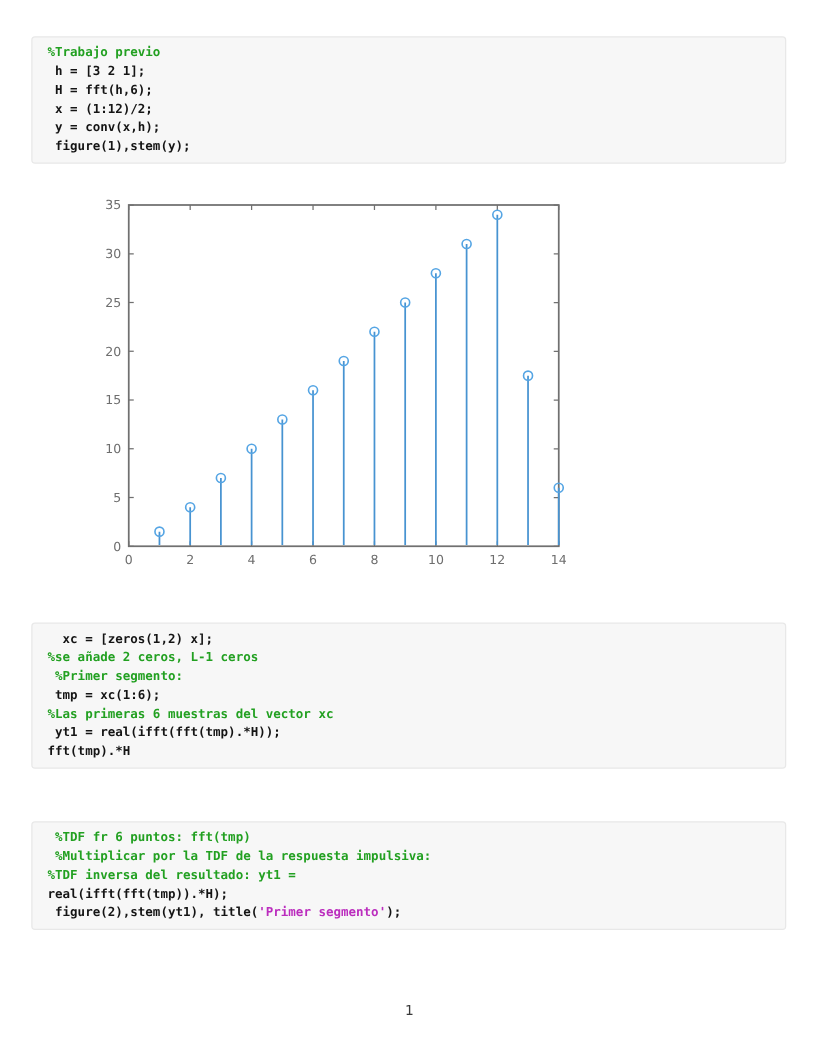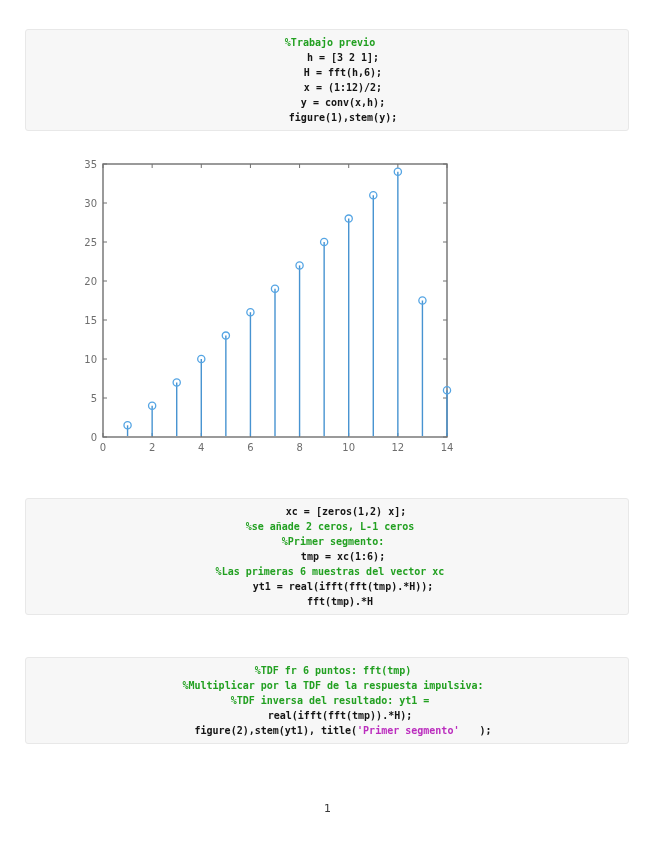--- a/index.html
+++ b/index.html
@@ -21,25 +21,24 @@
     background: var(--code-bg, #f7f7f7);
     border: 1px solid var(--code-border, #e8e8e8);
     border-radius: 3px;
     padding: 5px 6px 5px 12px;
     margin: 0;
     font-family: "DejaVu Sans Mono", "Liberation Mono", monospace;
     font-size: 10px;
     font-weight: bold;
     line-height: 15px;
     white-space: pre;
-    text-align: center;
   }
   .code-line { min-height: 15px; }
   .k-comment { color: var(--comment-color, #22a021); }
-  .k-code    { color: var(--code-color, #141414); margin-left: 20px; }
+  .k-code    { color: var(--code-color, #141414); }
   .k-string  { color: var(--string-color, #bb2dbe); }
 
   .output-block {
     position: absolute;
     left: 30px;
     top: 625px;
     font-family: "DejaVu Sans Mono", "Liberation Mono", monospace;
     white-space: pre;
   }
   .output-head {

